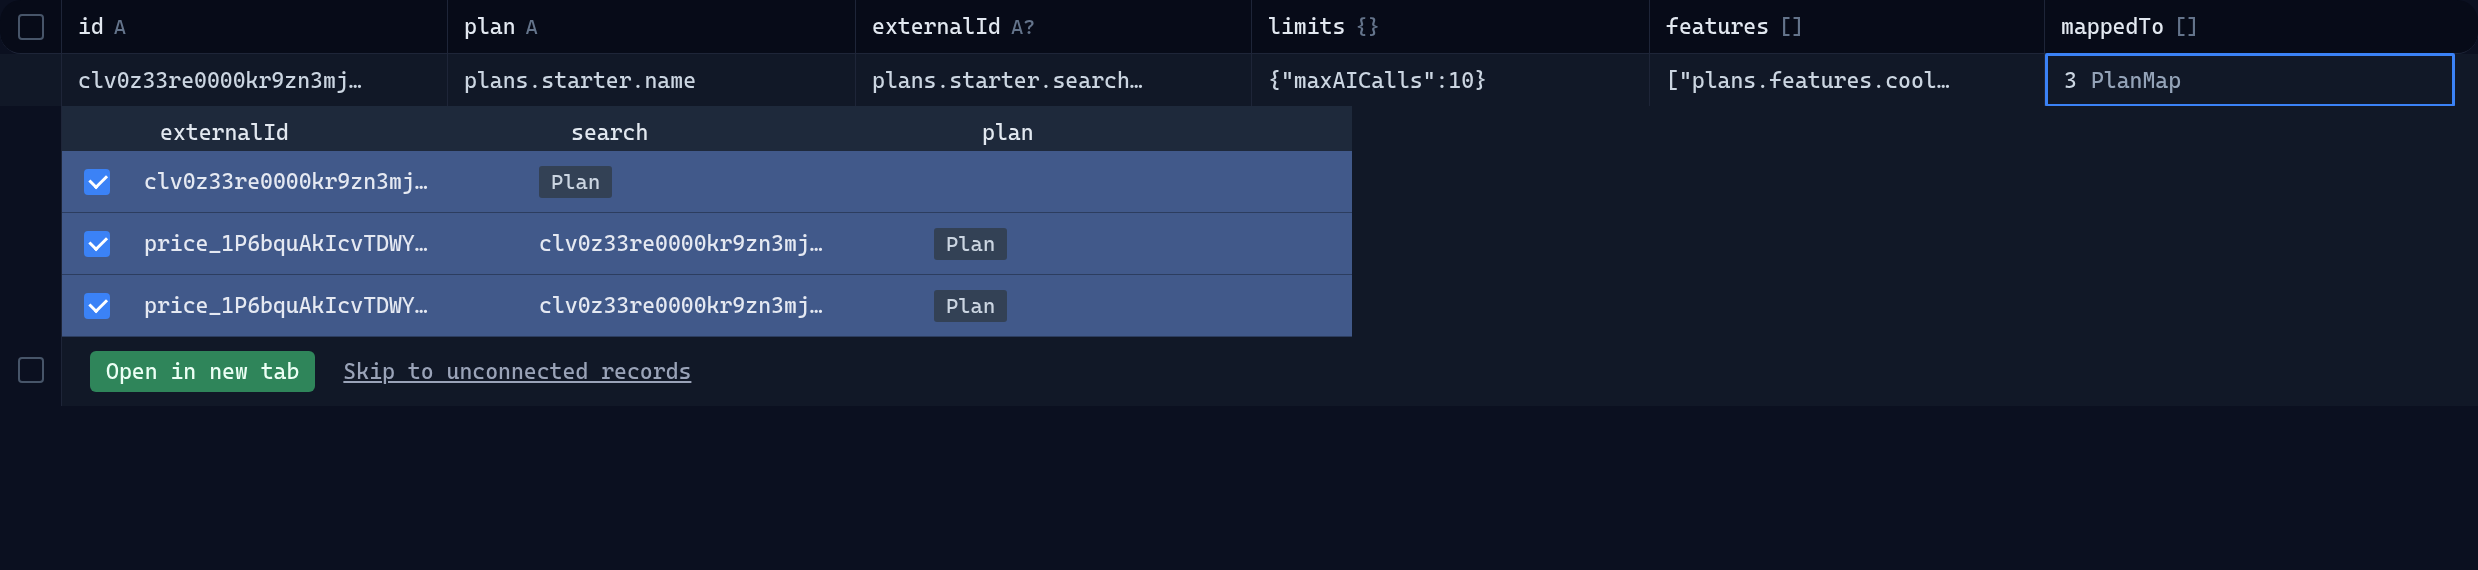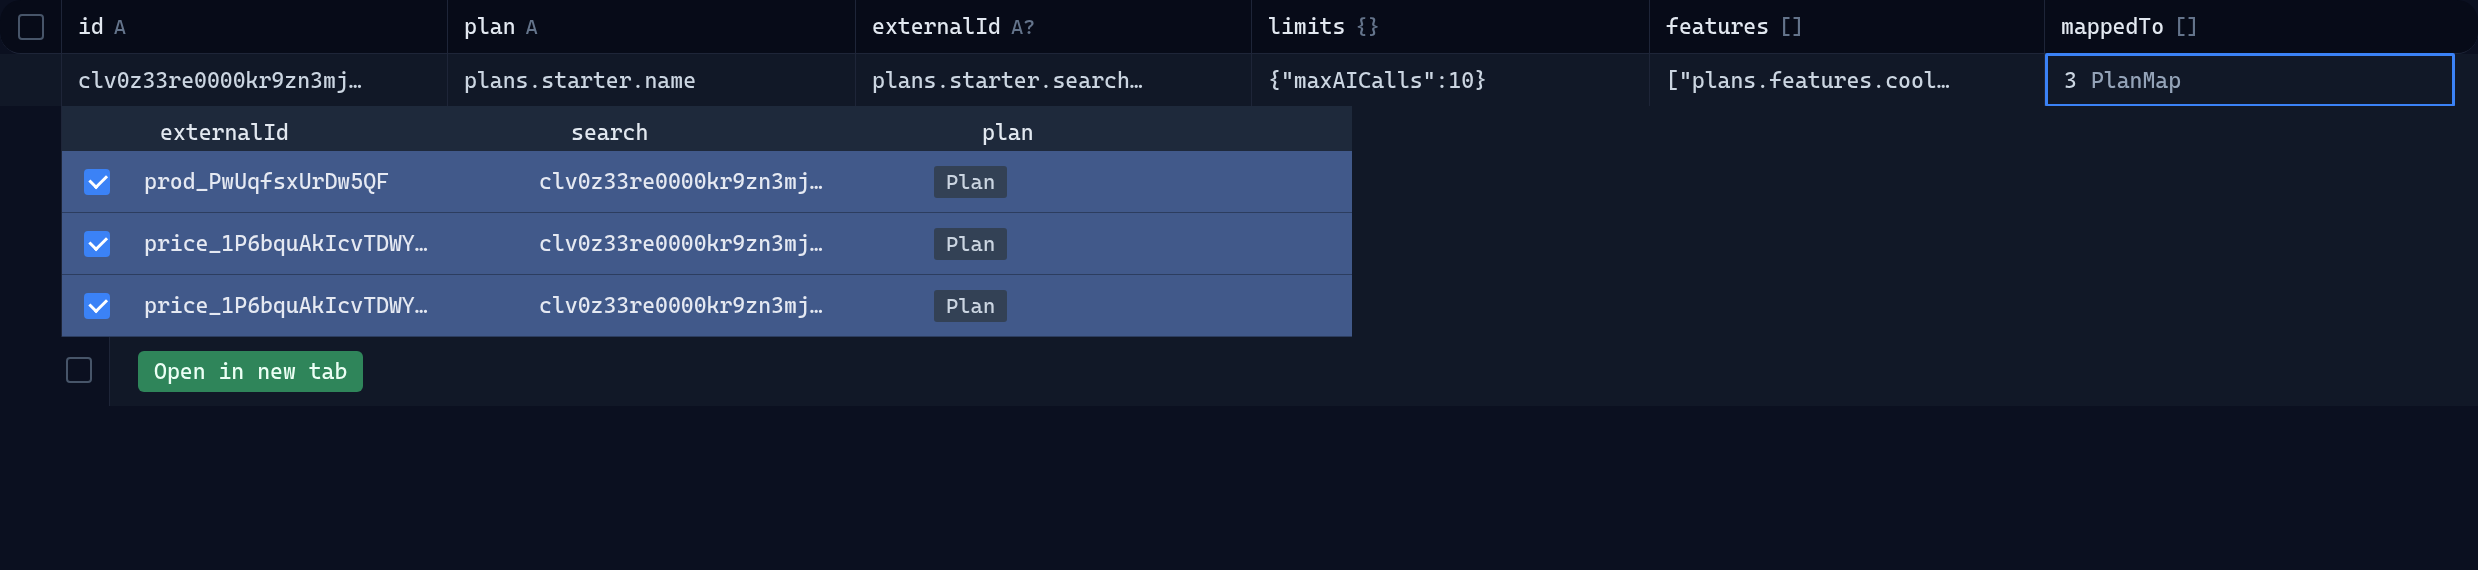--- a/index.html
+++ b/index.html
@@ -182,21 +182,20 @@
       cursor: pointer;
     }
     .skip-link {
       color: #9aa3b8;
       text-decoration: underline;
       cursor: pointer;
     }
     .bottom-gutter-row {
       display: flex;
       background: #111827;
-      margin-left: 48px;
     }
     .bottom-gutter-row .nested-gutter { align-items: flex-start; padding-top: 20px; height: auto; }
   </style>
 </head>
 <body>
 
 <div class="table">
 
   <div class="header-row">
     <div class="cell col-checkbox">
@@ -266,21 +265,20 @@
         <div class="nested-col-planlabel">
           <span>plan</span>
         </div>
       </div>
 
 
       <div class="nested-data-row">
         <div class="nested-col-cb">
           <div class="checkbox checked"></div>
         </div>
-        <div class="nested-col-ext">prod_PwUqfsxUrDw5QF</div>
         <div class="nested-col-plan">clv0z33re0000kr9zn3mj…</div>
         <div class="nested-col-planlabel">
           <span class="plan-badge">Plan</span>
         </div>
       </div>
 
       <div class="nested-data-row">
         <div class="nested-col-cb">
           <div class="checkbox checked"></div>
         </div>
@@ -306,17 +304,18 @@
     <div class="nested-empty"></div>
   </div>
 
   <div class="bottom-gutter-row">
     <div class="nested-gutter">
       <div class="checkbox"></div>
     </div>
     <div style="flex:1; padding: 0 0 0 28px;">
       <div class="footer">
         <button class="open-btn">Open in new tab</button>
+        <span class="skip-link">Skip to unconnected records</span>
       </div>
     </div>
   </div>
 
 </div>
 
 </body></html>

